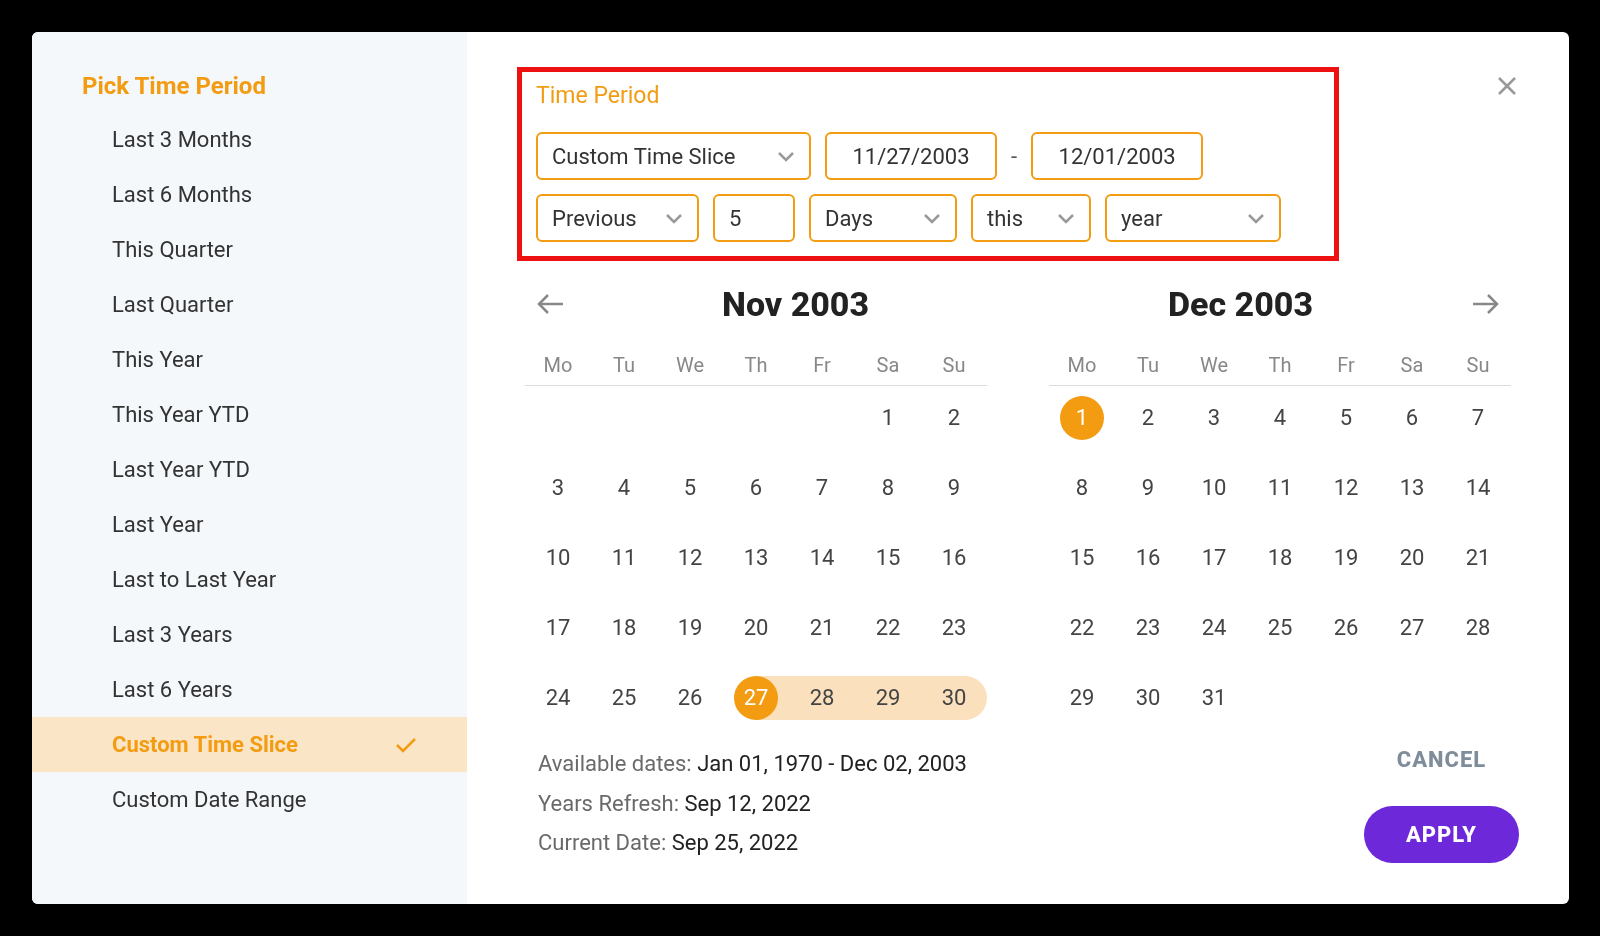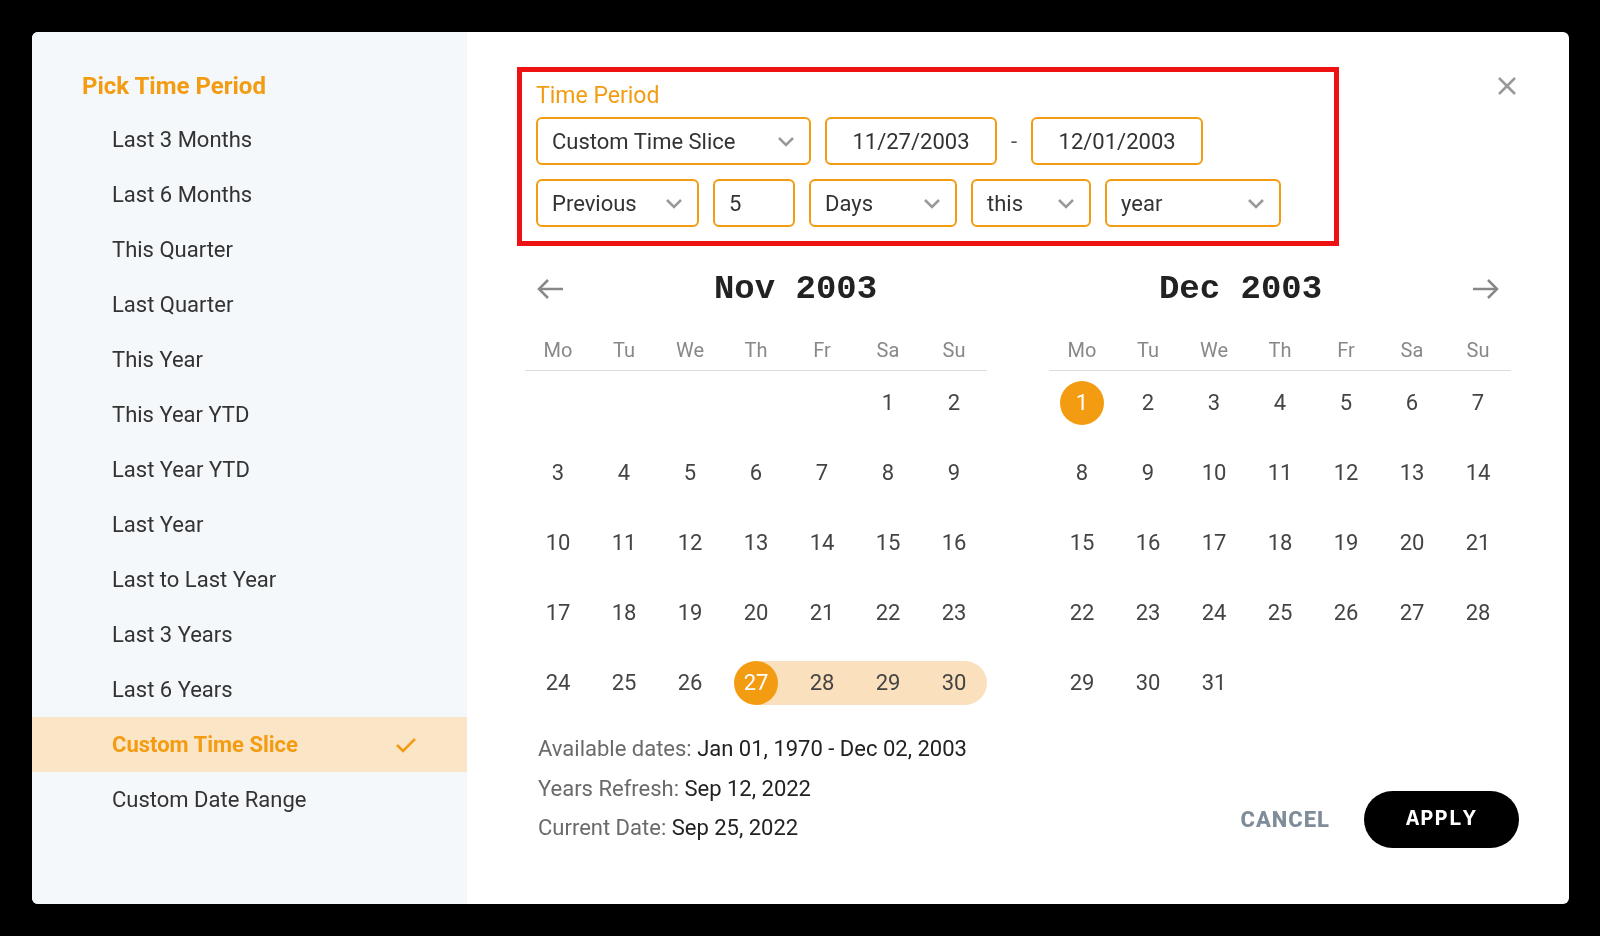--- a/index.html
+++ b/index.html
@@ -7,49 +7,49 @@
   .frame { position: absolute; left: 23px; top: 23px; width: 1555px; height: 890px; background: #000; border-radius: 12px; padding: 9px; }
   .modal { width: 100%; height: 100%; background: #fff; border-radius: 6px; display: flex; overflow: hidden; }
   .sidebar { width: 435px; background: #f4f8fb; padding-top: 40px; overflow-y: auto; }
   .sidebar-title { color: #f39c12; font-size: 24px; font-weight: 700; padding: 0 50px 12px 50px; }
   .sidebar-item { font-size: 22px; color: #333; padding: 15px 50px 15px 80px; cursor: pointer; display: flex; justify-content: space-between; align-items: center; }
   .sidebar-item.active { background: #fbe5c7; color: #f39c12; font-weight: 700; }
   .check-icon { color: #f39c12; font-size: 22px; }
   .main { flex: 1; position: relative; padding: 35px 50px 30px 50px; display: flex; flex-direction: column; }
   .close-icon { position: absolute; top: 42px; right: 50px; color: #999; cursor: pointer; }
   .tp-box { border: 5px solid #e11; padding: 10px 14px 14px 14px; margin-bottom: 14px; width: 822px; }
-  .tp-label { color: #f39c12; font-size: 23px; margin-bottom: 8px; display: block; }
+  .tp-label { color: #f39c12; font-size: 23px; margin-bottom: 23px; display: block; }
   .row { display: flex; align-items: center; gap: 14px; margin-bottom: 14px; }
   .row:last-child { margin-bottom: 0; }
   .ctrl { border: 2px solid #f39c12; border-radius: 6px; height: 48px; display: flex; align-items: center; padding: 0 14px; font-size: 22px; color: #333; background: #fff; cursor: pointer; }
   .ctrl .chev { margin-left: auto; padding-left: 14px; color: #999; }
   .dash { font-size: 22px; color: #555; }
-  .cal-header { display: flex; align-items: center; justify-content: space-between; width: 100%; margin-top: 8px; margin-bottom: 28px; padding: 0 10px; font-family: Liberation Mono, monospace; }
+  .cal-header { display: flex; align-items: center; justify-content: space-between; width: 100%; margin-top: 8px; margin-bottom: 28px; padding: 0 10px; }
   .nav-arrow { color: #888; cursor: pointer; padding: 8px; }
   .month-titles { display: flex; flex: 1; }
   .month-title { font-size: 34px; font-weight: 800; color: #222; text-align: center; flex: 1; }
   .calendars { display: flex; gap: 62px; padding: 0 8px; }
   .calendar { flex: 1; }
   .weekdays { display: grid; grid-template-columns: repeat(7,1fr); border-bottom: 1px solid #ddd; margin-bottom: 10px; padding-bottom: 8px; }
   .weekdays span { text-align: center; color: #888; font-size: 20px; }
   .days { display: grid; grid-template-columns: repeat(7,1fr); row-gap: 26px; }
   .day { text-align: center; font-size: 22px; color: #444; position: relative; height: 44px; line-height: 44px; cursor: pointer; }
   .day.empty { cursor: default; }
   .day.range { background: #fbe0bd; }
   .day.range-start::before, .day.circle::before { content: ""; position: absolute; left: 50%; top: 50%; width: 44px; height: 44px; background: #f39c12; border-radius: 50%; transform: translate(-50%,-50%); z-index: 0; }
   .day.range-start .n, .day.circle .n { position: relative; z-index: 1; color: #fff; }
   .day.range-start { background: linear-gradient(90deg, transparent 50%, #fbe0bd 50%); }
   .day.range-end { border-top-right-radius: 22px; border-bottom-right-radius: 22px; }
   .day.range-startcap { border-top-left-radius: 22px; border-bottom-left-radius: 22px; }
   .footer { display: flex; justify-content: space-between; align-items: flex-end; margin-top: 24px; margin-left: 21px; }
   .info { font-size: 22px; color: #6a6a6a; line-height: 1.8; }
   .info .val { color: #222; }
-  .actions { display: flex; gap: 34px; align-items: center; }
+  .actions { display: flex; gap: 34px; align-items: center; flex-direction: column; }
   .btn-cancel { color: #7f8c99; font-size: 22px; font-weight: 800; letter-spacing: 1px; cursor: pointer; }
-  .btn-apply { background: #000000; color: #fff; font-size: 22px; font-weight: 800; letter-spacing: 1px; padding: 16px 42px; border-radius: 40px; cursor: pointer; font-family: Liberation Mono, monospace; }
+  .btn-apply { background: #6d28d9; color: #fff; font-size: 22px; font-weight: 800; letter-spacing: 1px; padding: 16px 42px; border-radius: 40px; cursor: pointer; }
   svg { display: block; }
 </style>
 </head>
 <body>
 
 <div class="frame">
   <div class="modal">
     <div class="sidebar">
       <div class="sidebar-title">Pick Time Period</div>
       <div id="sidebar-items">

